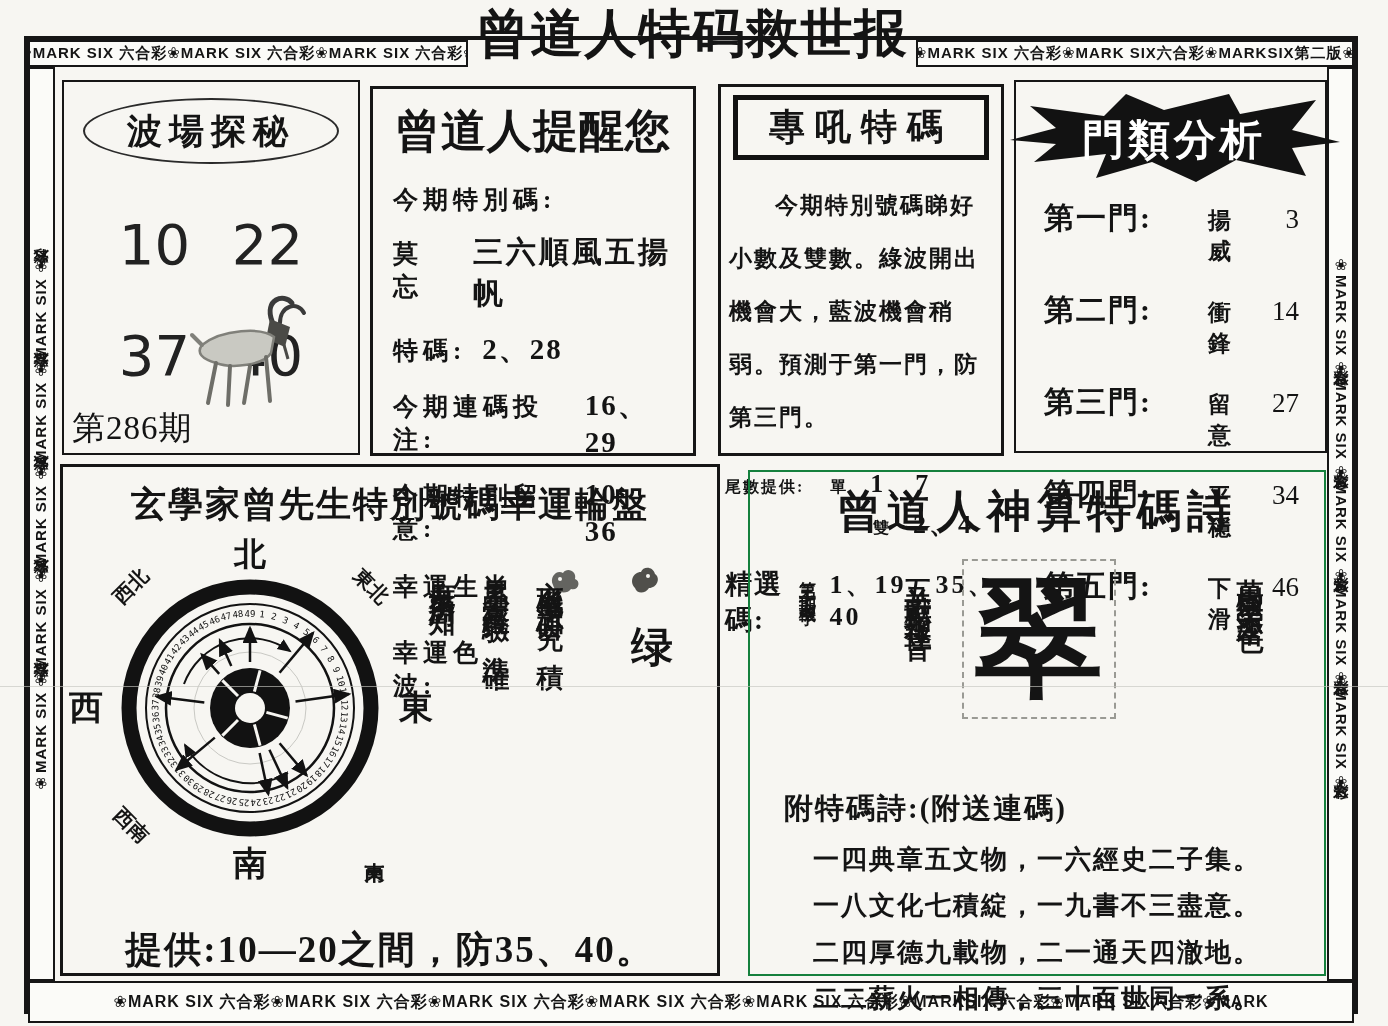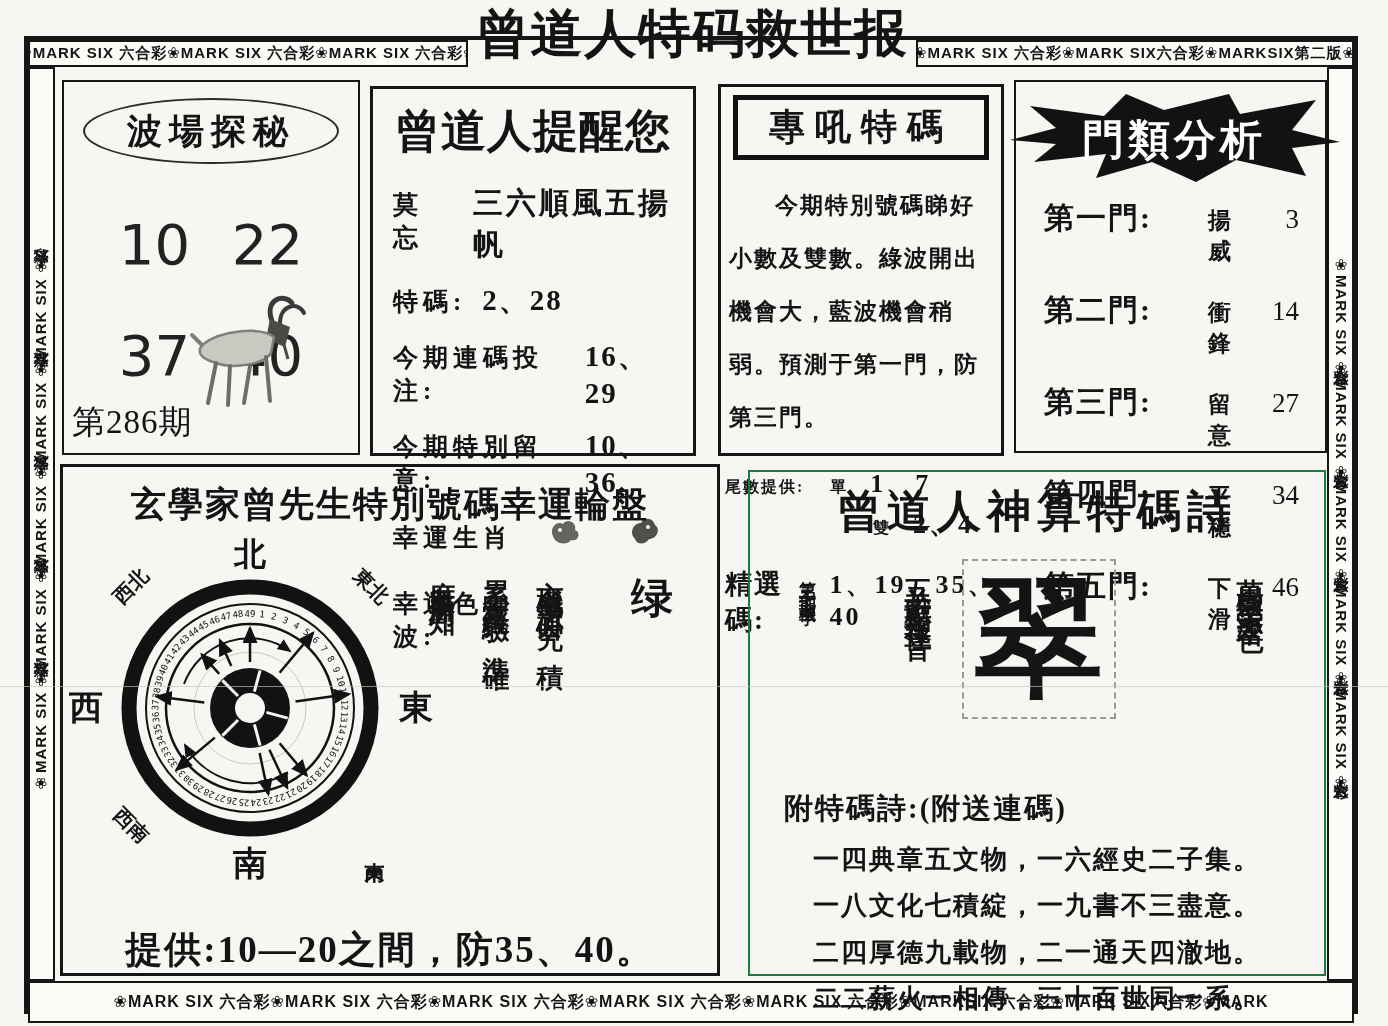--- a/index.html
+++ b/index.html
@@ -24,21 +24,21 @@
   .box3{left:718px;top:84px;width:286px;height:372px;border:3px solid #161616;}
   .box4{left:1014px;top:80px;width:313px;height:373px;border:2px solid #161616;}
   .box5{left:60px;top:464px;width:660px;height:512px;border:3px solid #161616;}
   .box6{left:748px;top:470px;width:578px;height:506px;border:2px solid #15803d;}
   
   .oval{margin:16px auto 0;width:252px;height:62px;border:2px solid #2a2a2a;border-radius:50%;
         display:flex;align-items:center;justify-content:center;font-size:35px;font-weight:900;letter-spacing:7px;}
   .num-grid{margin-top:48px;padding:0 34px;display:grid;grid-template-columns:1fr 1fr;row-gap:46px;
             font-family:"DejaVu Sans",sans-serif;font-size:56px;text-align:center;color:#222;}
   .goat{position:absolute;right:24px;bottom:38px;}
-  .issue{position:absolute;left:8px;bottom:8px;font-size:33px;letter-spacing:1px;}
+  .issue{position:absolute;left:8px;bottom:2px;font-size:33px;letter-spacing:1px;}
   
   .b2-title{margin-top:12px;text-align:center;font-size:45px;font-weight:900;letter-spacing:1px;}
   .b2-rows{padding:6px 20px 0;}
   .t-row{display:flex;align-items:baseline;margin:16px 0;font-weight:bold;}
   .lab25{font-size:25px;letter-spacing:5px;}
   .val29{font-size:29px;margin-left:16px;letter-spacing:2px;}
   .phrase{font-size:30px;margin-left:28px;letter-spacing:3px;}
   .sx-glyphs{margin-left:auto;display:flex;gap:44px;padding-right:12px;align-items:center;}
   .sebo-val{font-size:42px;font-weight:900;margin-left:118px;}
   
@@ -125,20 +125,23 @@
           <line x1="92" y1="66" x2="96" y2="110"></line>
         </g>
       </svg>
     </div>
     <div class="issue">第286期</div>
   </div>
 
   <div class="box box2">
     <div class="b2-title">曾道人提醒您</div>
     <div class="b2-rows">
+      <div class="t-row">
+          <span class="lab25">今期特別碼:</span>
+        </div>
       <div class="t-row">
         <span class="lab25">莫忘</span>
         <span class="phrase">三六順風五揚帆</span>
       </div>
       <div class="t-row">
         <span class="lab25">特碼:</span>
         <span class="val29">2、28</span>
       </div>
       <div class="t-row">
         <span class="lab25">今期連碼投注:</span>

